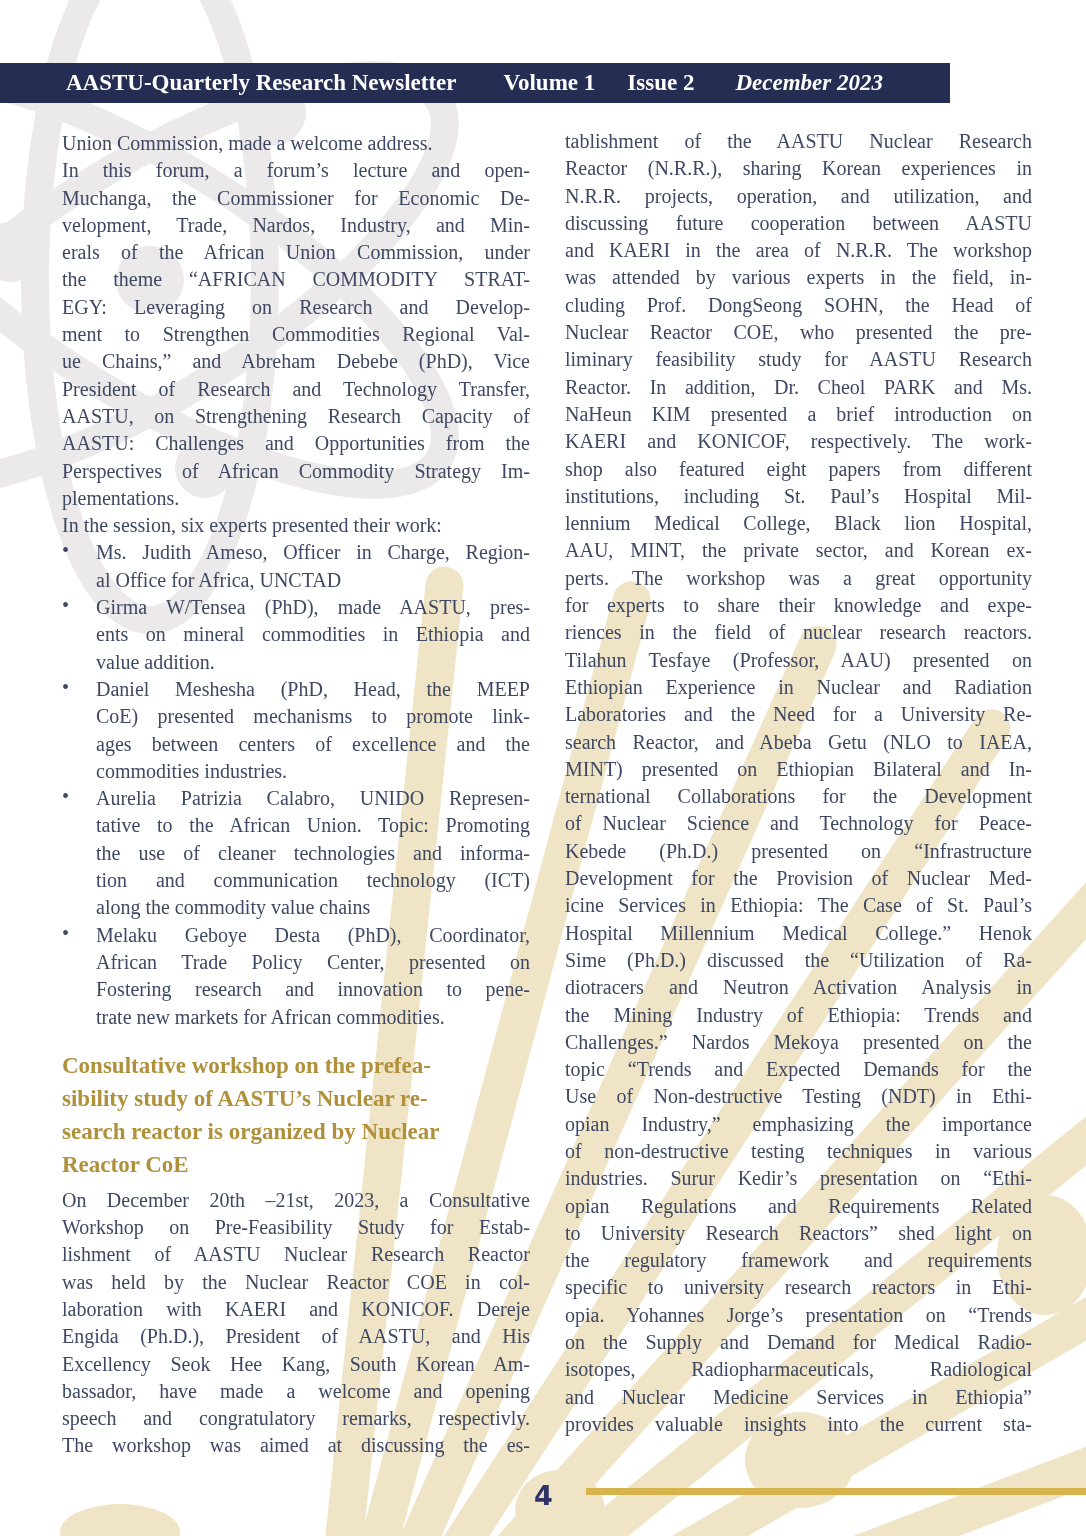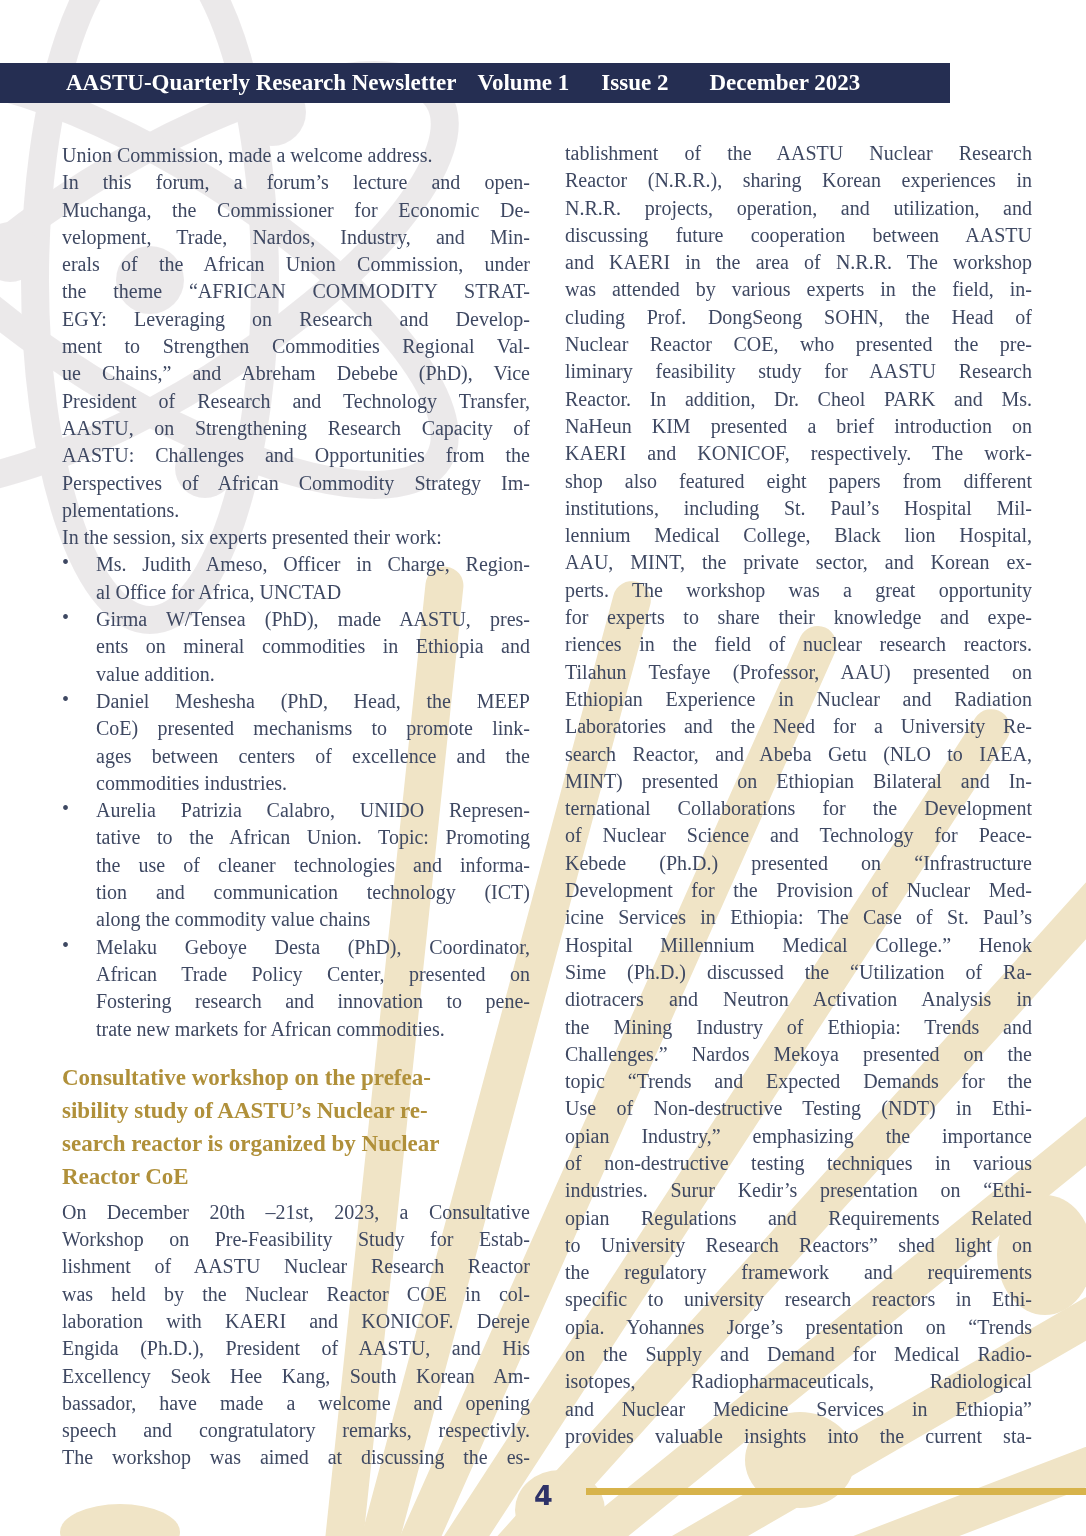--- a/index.html
+++ b/index.html
@@ -15,25 +15,25 @@
   #watermarks{position:absolute;inset:0;z-index:0;}
   
   .header-bar{
     position:absolute;top:63px;left:0;width:950px;height:40px;
     background:#252e52;z-index:2;
     display:flex;align-items:center;
     color:#ffffff;font-weight:bold;font-size:23px;
     white-space:nowrap;
   }
   .header-bar .ht{margin-left:66px;}
-  .header-bar .hv{margin-left:21px;}
+  .header-bar .hv{margin-left:47px;}
   .header-bar .hi{margin-left:32px;}
-  .header-bar .hd{margin-left:41px;}
-  
-  .column{position:absolute;z-index:1;font-size:20px;margin-top:12px;}
+  .header-bar .hd{margin-left:41px;font-style:italic;}
+  
+  .column{position:absolute;z-index:1;font-size:20px;}
   #left-col{left:62px;top:130px;width:468px;}
   #right-col{left:565px;top:128px;width:467px;}
   .tl{line-height:27.3px;min-height:27.3px;}
   .jl{text-align:justify;text-align-last:justify;}
   .hl{text-align:left;white-space:nowrap;}
   .col-heading{color:#b0903a;font-weight:bold;font-size:23px;margin:18px 0 6px 0;}
   .col-heading .tl{line-height:33px;}
   .bullet-item{display:flex;}
   .bullet-marker{flex:none;width:34px;}
   .bullet-body{flex:1 1 auto;min-width:0;}

